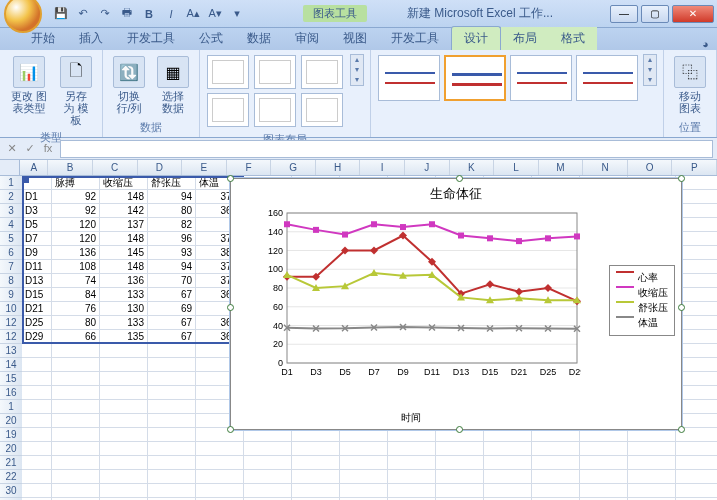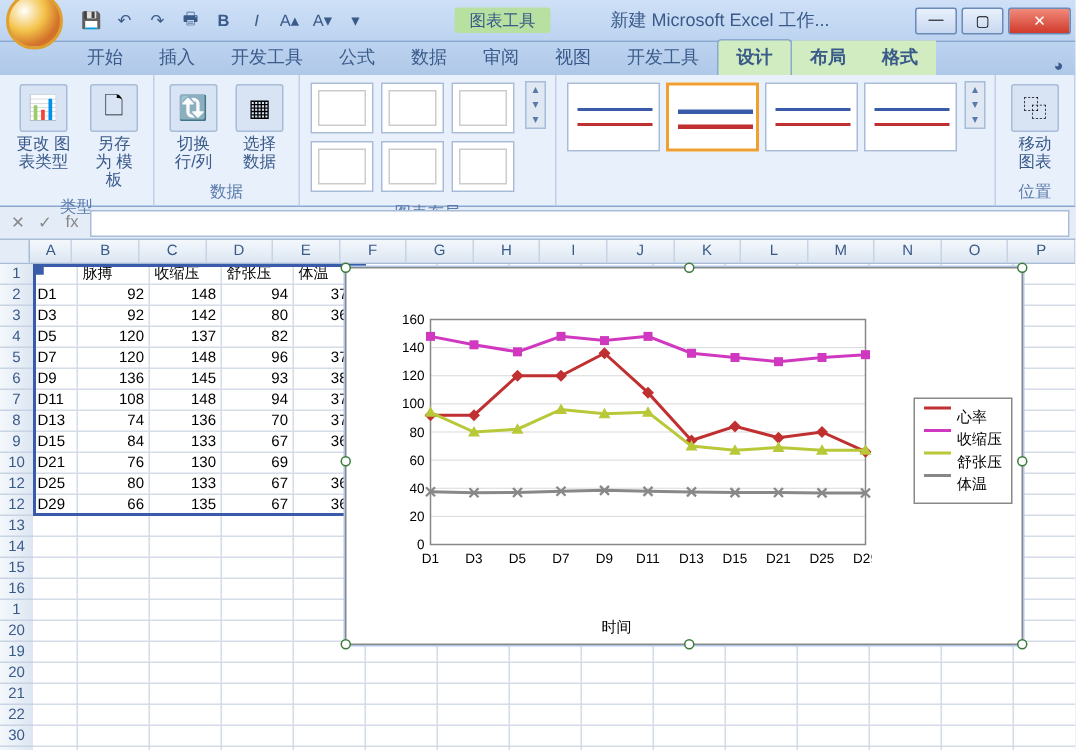--- a/index.html
+++ b/index.html
@@ -10,24 +10,24 @@
 .office-btn { width: 38px; height: 38px; margin: 2px 4px; border-radius: 50%; background: radial-gradient(circle at 30% 30%, #fff, #f3c34a 40%, #d3722a 70%); border: 2px solid #e0a030; position: relative; z-index: 10; }
 .qat { display: flex; gap: 4px; margin-left: 6px; }
 .qat-item { width: 18px; height: 18px; display: flex; align-items: center; justify-content: center; color: #3a5a8a; }
 .title-center { flex: 1; text-align: center; color: #3a5a8a; font-size: 12px; display: flex; justify-content: center; gap: 40px; }
 .title-tabgroup { background: #b8e0a0; padding: 1px 10px; border-radius: 2px; font-size: 11px; }
 .win-controls { display: flex; }
 .win-btn { width: 28px; height: 18px; border: 1px solid #6a8ab8; border-radius: 2px; margin-right: 3px; display: flex; align-items: center; justify-content: center; font-size: 10px; background: linear-gradient(#e8f0fc, #c8d8f0); }
 .win-close { background: linear-gradient(#f08a7a, #d03a2a); color: #fff; width: 42px; }
 
 
-.ribbon-tabs { height: 22px; display: flex; align-items: flex-end; padding-left: 46px; background: linear-gradient(#bcd3f0, #b0c8e8); justify-content: space-between; }
+.ribbon-tabs { height: 22px; display: flex; align-items: flex-end; padding-left: 19px; background: linear-gradient(#bcd3f0, #b0c8e8); justify-content: space-between; }
 .rtab { padding: 3px 12px; color: #3a5a8a; font-size: 12px; cursor: pointer; }
 .rtab.active { background: #e8f0fc; border: 1px solid #8aa8d0; border-bottom: none; border-radius: 3px 3px 0 0; }
-.rtab.context { background: #d0ecc0; font-weight: bold; }
+.rtab.context { background: #d0ecc0; }
 .ribbon-help { margin-left: auto; margin-right: 8px; color: #3a5a8a; }
 
 
 .ribbon { height: 88px; background: #e8f0fc; border-bottom: 1px solid #8aa8d0; display: flex; }
 .rgroup { border-right: 1px solid #c0d0e8; padding: 4px 6px 2px; display: flex; flex-direction: column; }
 .rgroup-body { flex: 1; display: flex; gap: 4px; align-items: flex-start; }
 .rgroup-label { text-align: center; font-size: 11px; color: #5a7aaa; padding-top: 2px; }
 .rbtn { display: flex; flex-direction: column; align-items: center; padding: 2px 4px; min-width: 40px; cursor: pointer; }
 .rbtn-icon { width: 32px; height: 32px; background: #d8e4f4; border: 1px solid #a8bcd8; border-radius: 2px; margin-bottom: 2px; display: flex; align-items: center; justify-content: center; font-size: 16px; }
 .rbtn-label { font-size: 11px; color: #3a5a8a; text-align: center; line-height: 12px; }
@@ -633,20 +633,21 @@
   <div class="chart-obj">
     <div class="handle" style="top:-4px;left:-4px"></div>
     <div class="handle" style="top:-4px;right:-4px"></div>
     <div class="handle" style="bottom:-4px;left:-4px"></div>
     <div class="handle" style="bottom:-4px;right:-4px"></div>
     <div class="handle" style="top:-4px;left:50%"></div>
     <div class="handle" style="bottom:-4px;left:50%"></div>
     <div class="handle" style="left:-4px;top:50%"></div>
     <div class="handle" style="right:-4px;top:50%"></div>
 
+    <div class="chart-title">生命体征</div>
     <svg class="plot" id="plot">
         <line x1="26" y1="154" x2="316" y2="154" stroke="#ccc" stroke-width="0.5"></line>
         <text x="22" y="157" text-anchor="end" font-size="9">0</text>
         <line x1="26" y1="135.25" x2="316" y2="135.25" stroke="#ccc" stroke-width="0.5"></line>
         <text x="22" y="138.25" text-anchor="end" font-size="9">20</text>
         <line x1="26" y1="116.5" x2="316" y2="116.5" stroke="#ccc" stroke-width="0.5"></line>
         <text x="22" y="119.5" text-anchor="end" font-size="9">40</text>
         <line x1="26" y1="97.75" x2="316" y2="97.75" stroke="#ccc" stroke-width="0.5"></line>
         <text x="22" y="100.75" text-anchor="end" font-size="9">60</text>
         <line x1="26" y1="79" x2="316" y2="79" stroke="#ccc" stroke-width="0.5"></line>

